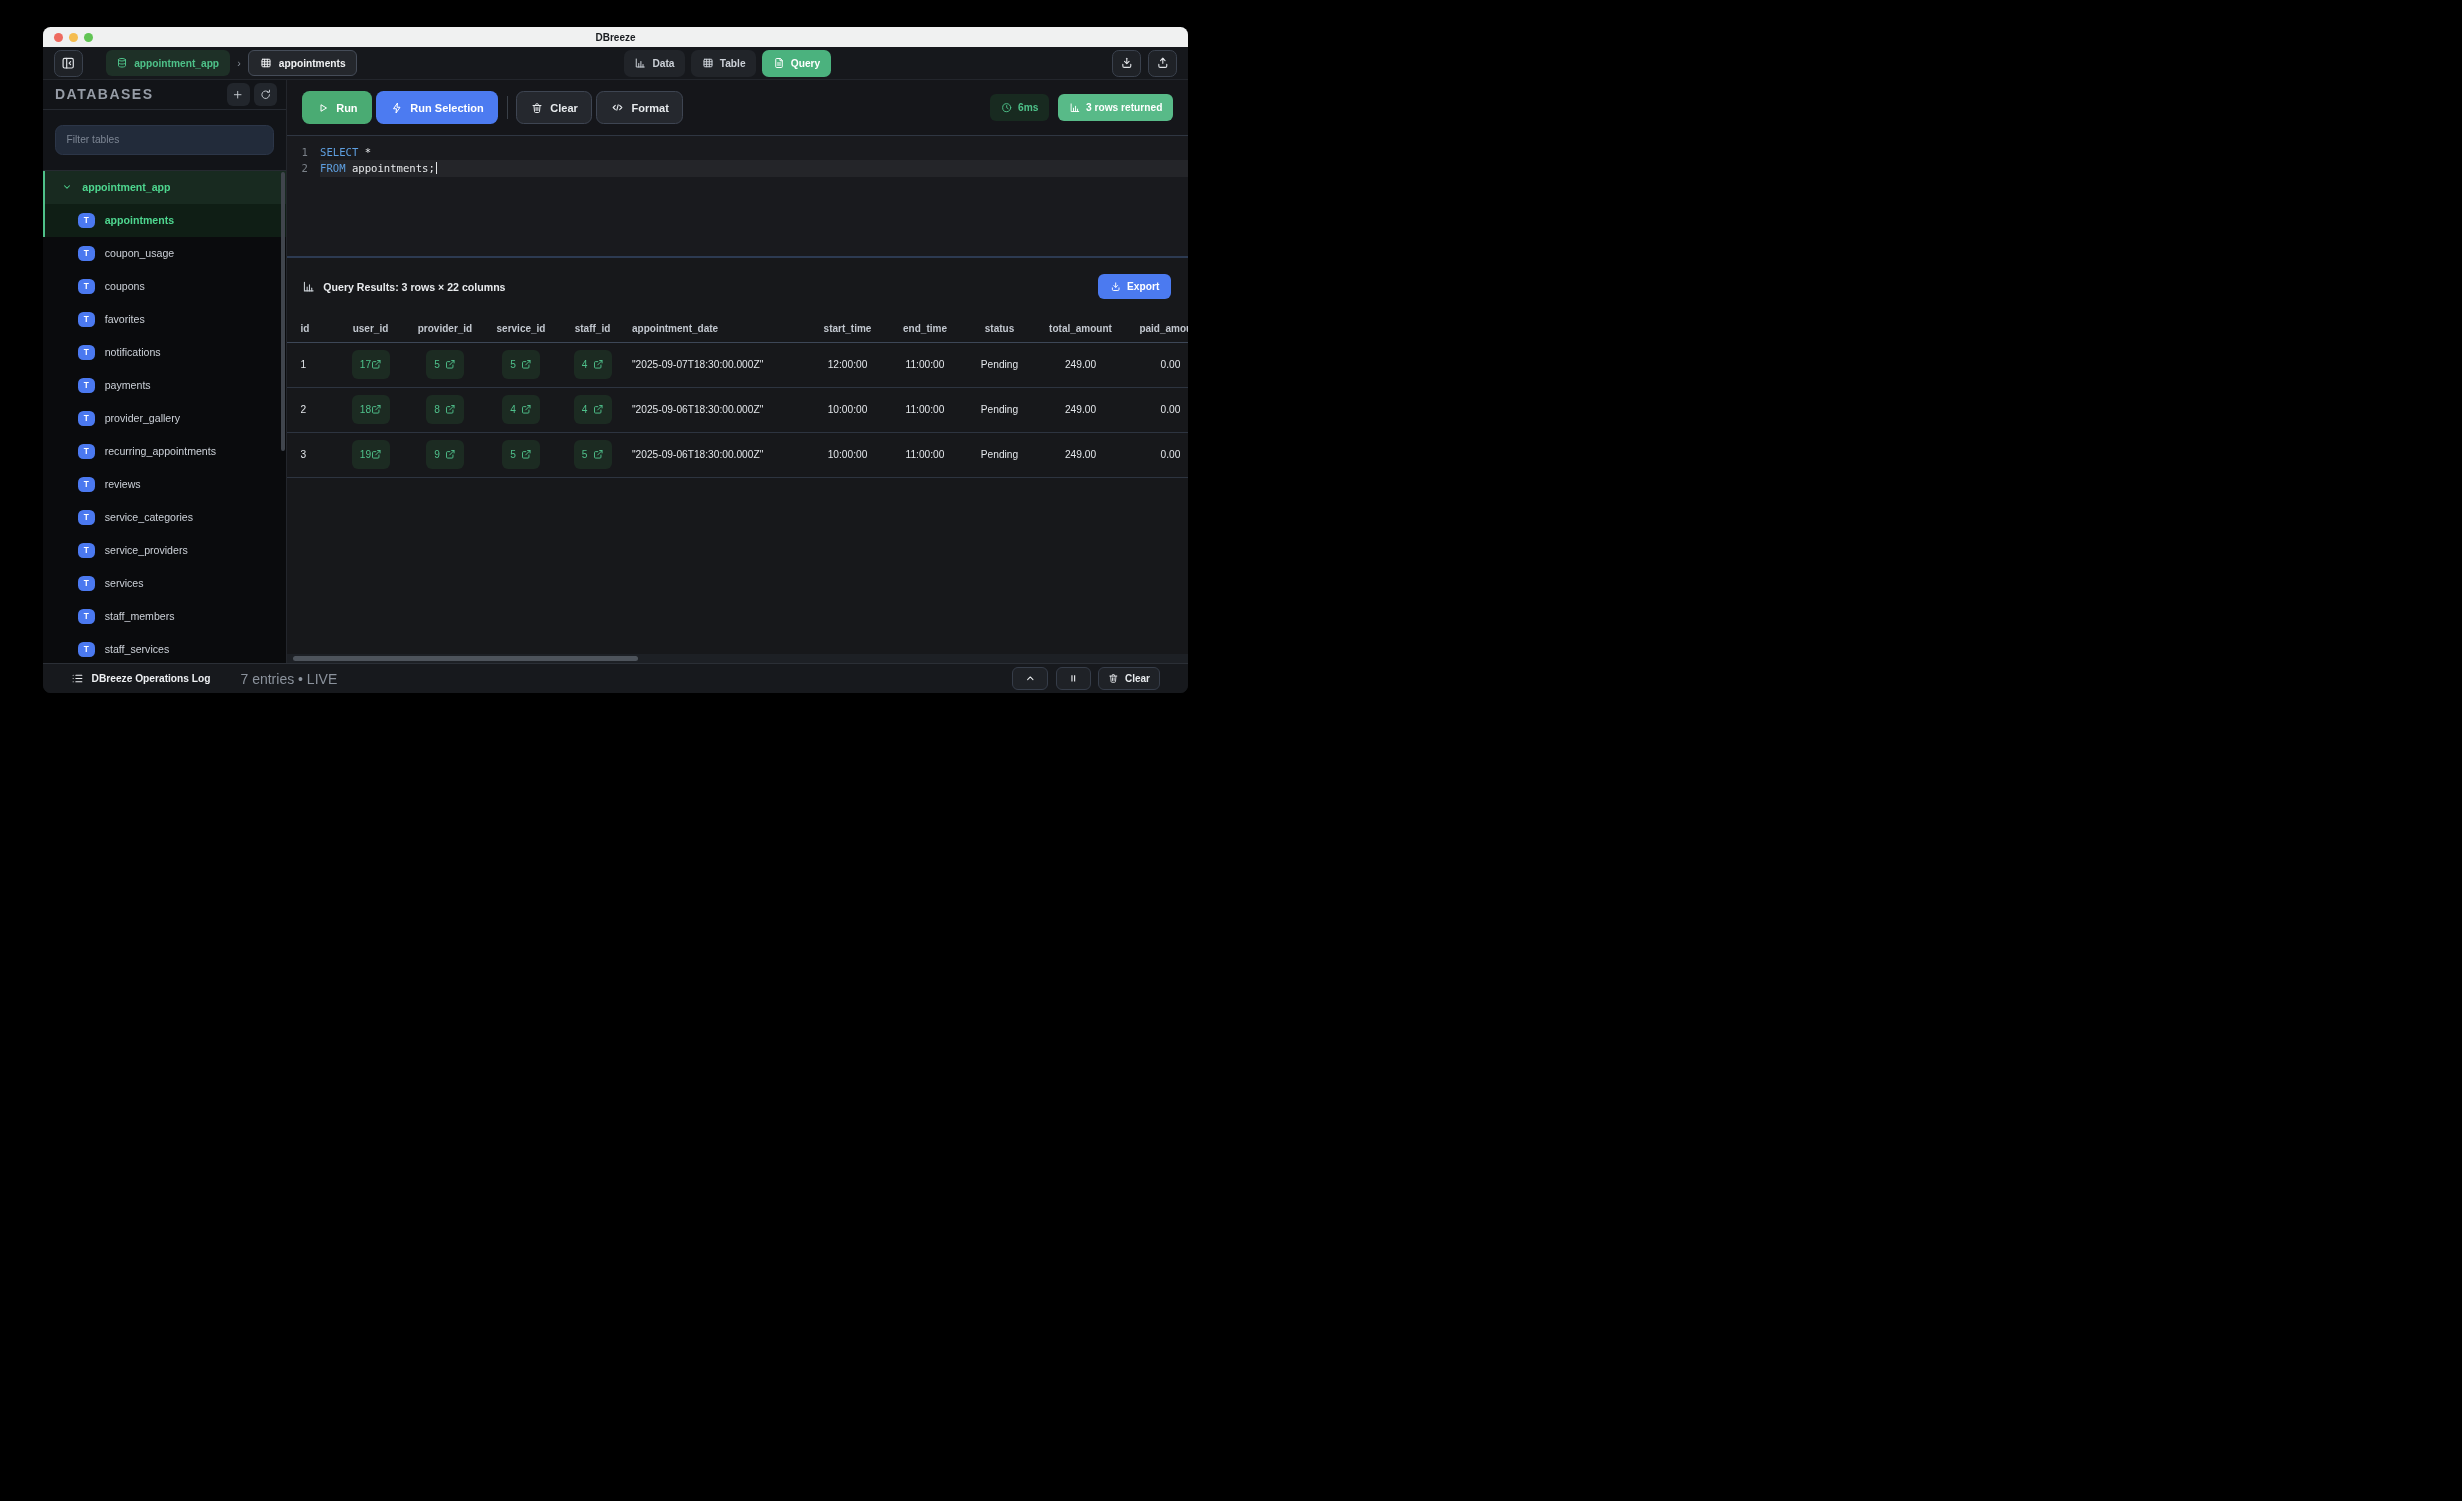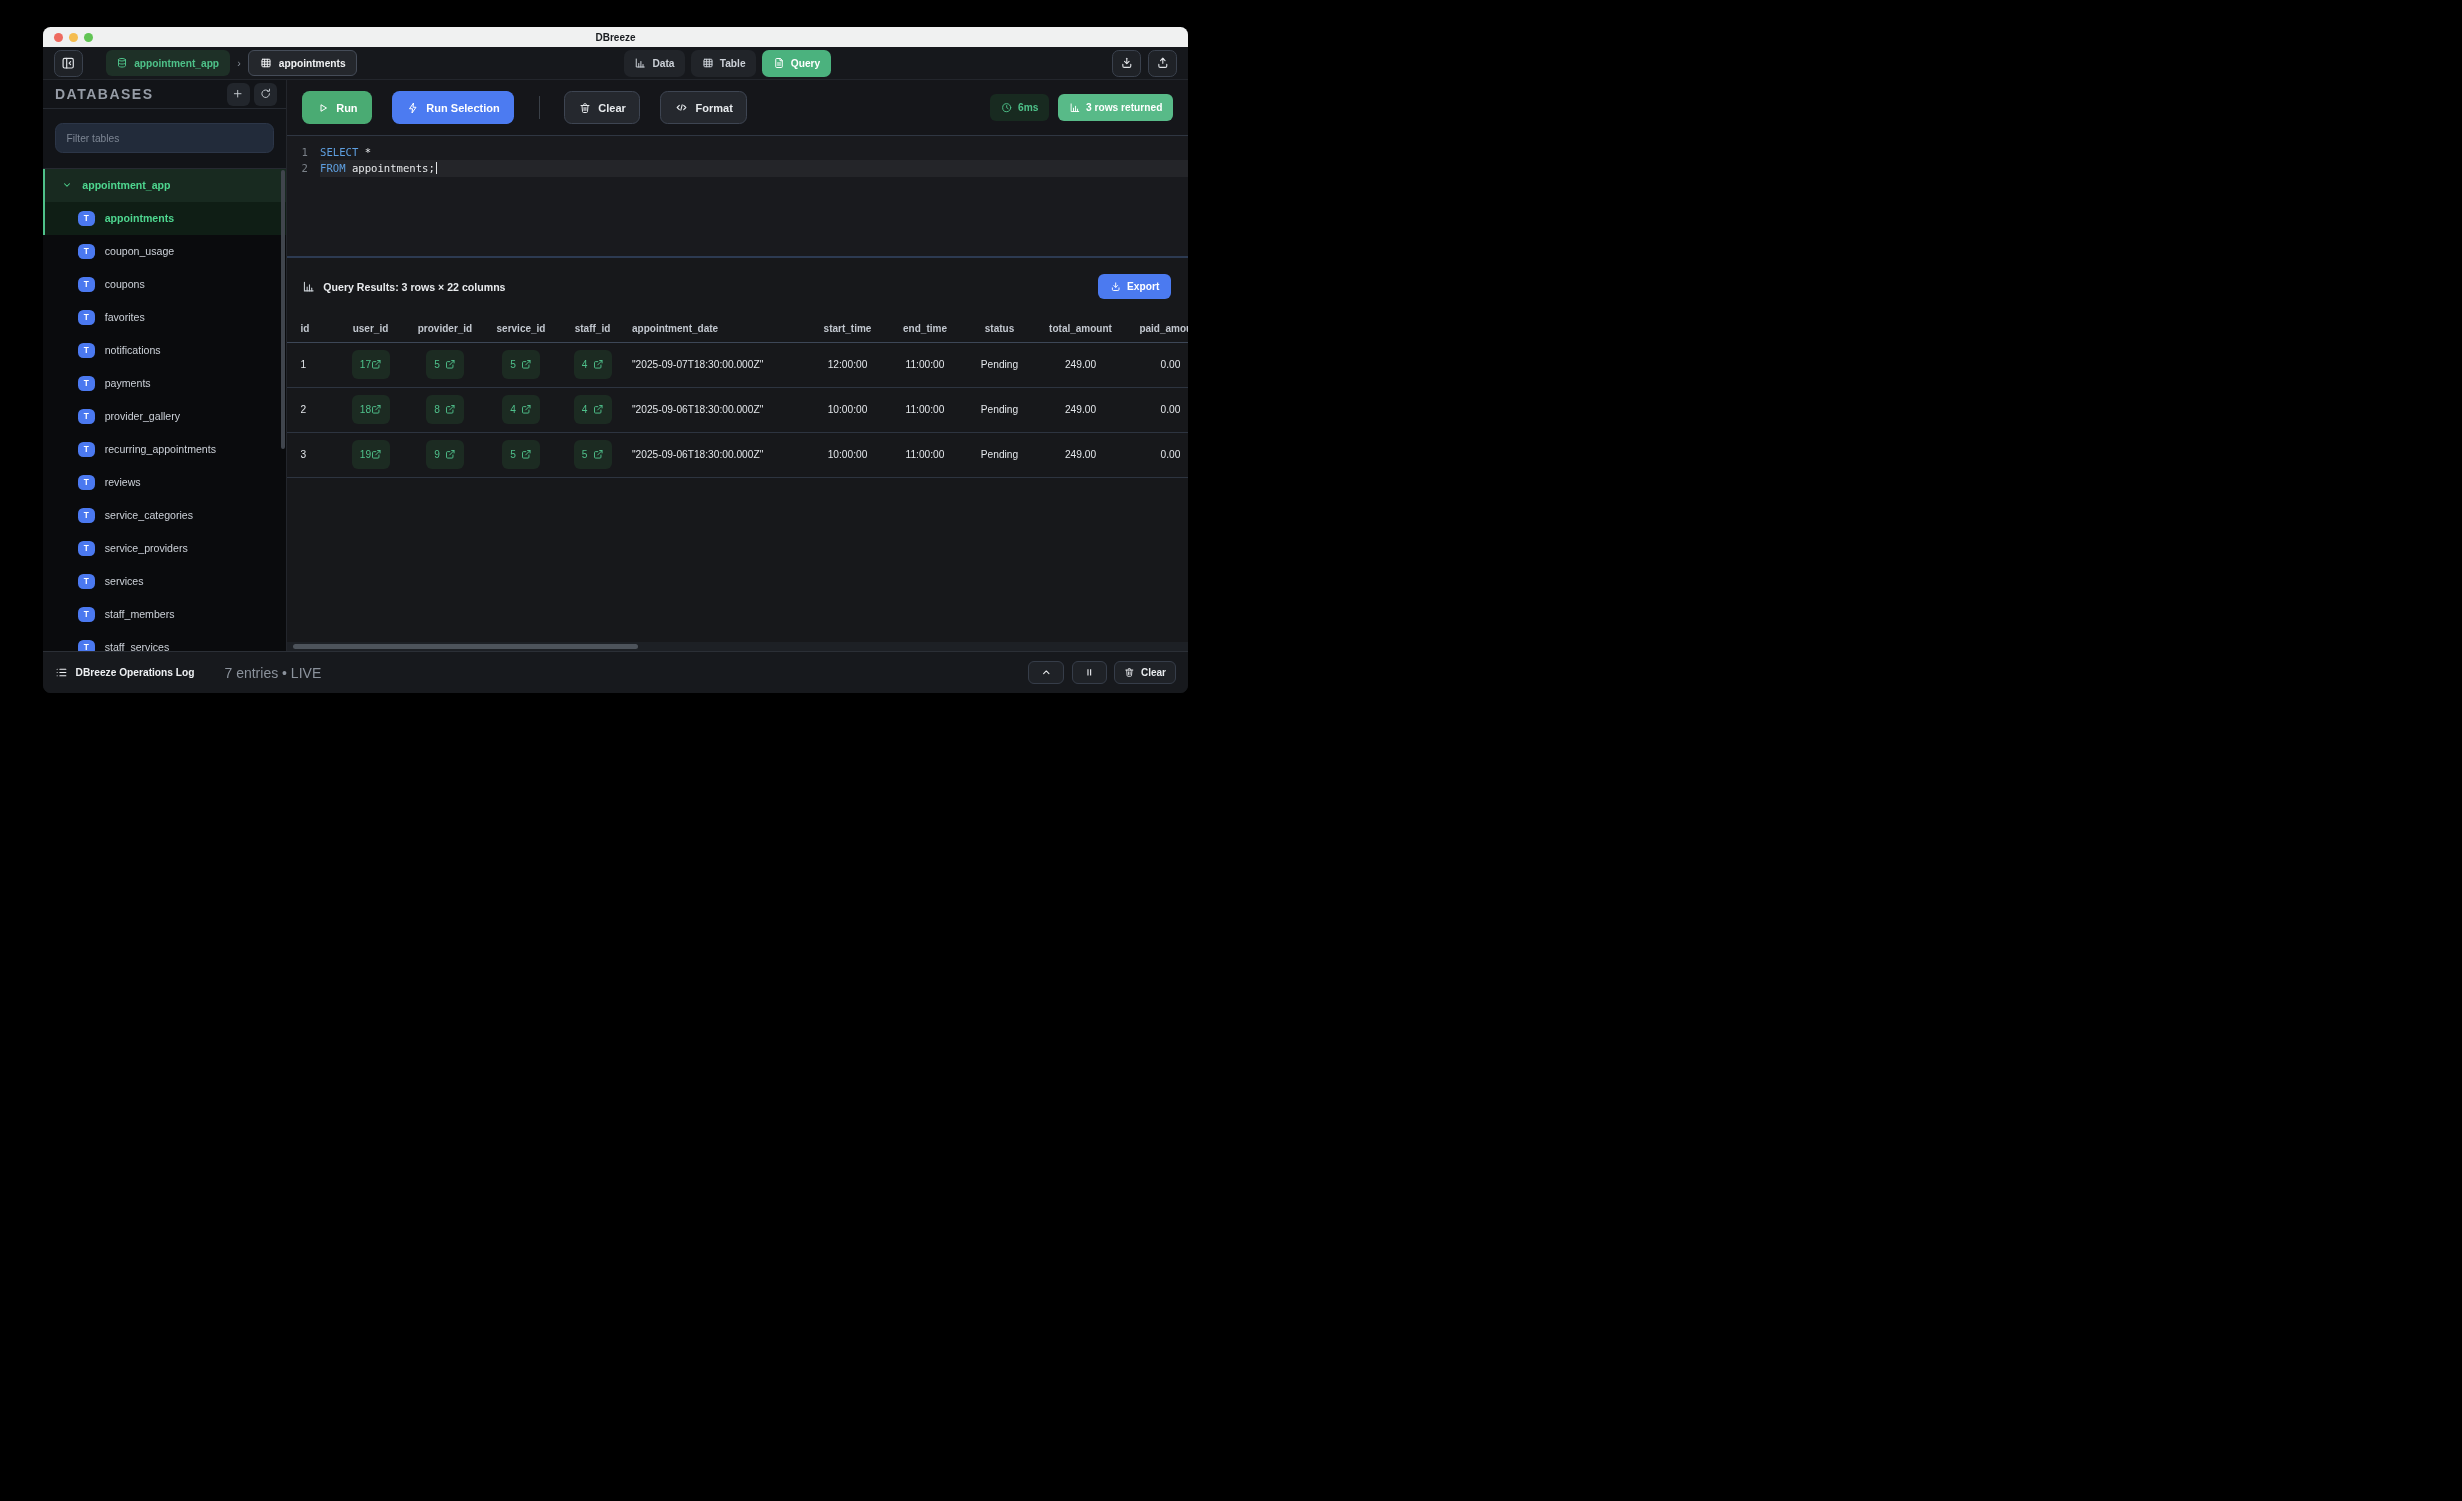--- a/index.html
+++ b/index.html
@@ -40,21 +40,21 @@
   .sb-filter input{width:100%;height:30px;border-radius:7.6px;background:#222b3a;border:0.8px solid #2c3648;outline:none;color:#dfe3e9;font-size:10.2px;padding:0 10.6px;font-family:"Liberation Sans",sans-serif;}
   .sb-filter input::placeholder{color:#7d8694;}
   .sb-tree{flex:1 1 auto;position:relative;background:#0a0b0d;overflow:hidden;}
   .db-row{height:33px;display:flex;align-items:center;gap:10.6px;padding-left:16.7px;background:#182a20;border-left:2.3px solid #4ec189;color:#4ed68f;font-size:10.6px;font-weight:700;cursor:pointer;}
   .tree-item{height:33px;display:flex;align-items:center;gap:10px;padding-left:33px;border-left:2.3px solid transparent;color:#ccd1d8;font-size:10.6px;cursor:pointer;}
   .tree-item.active{background:#0f1e15;border-left-color:#4ec189;color:#4ed68f;font-weight:700;}
   .t-badge{width:16.7px;height:15px;border-radius:5.3px;background:#4b79f0;color:#fff;font-size:8.3px;font-weight:700;display:flex;align-items:center;justify-content:center;flex:0 0 auto;}
   .sb-scrollthumb{position:absolute;right:0.8px;top:1.5px;width:3.8px;height:279px;border-radius:2.3px;background:#40454d;}
 
   
-  .qtoolbar{height:56px;border-bottom:0.8px solid #2f3642;display:flex;align-items:center;padding:0 15px;gap:20px;flex:0 0 auto;text-align:right;}
+  .qtoolbar{height:56px;border-bottom:0.8px solid #2f3642;display:flex;align-items:center;padding:0 15px;gap:4px;flex:0 0 auto;text-align:right;}
   .btn{height:33px;border-radius:7.6px;display:flex;align-items:center;gap:7.6px;padding:0 13.6px;font-size:11px;font-weight:600;cursor:pointer;border:0.8px solid transparent;}
   .btn-run{background:#4aab73;color:#fff;}
   .btn-runsel{background:#4c7bf1;color:#fff;}
   .btn-ghost{background:#25282e;border-color:#3e4552;color:#e8ebee;}
   .vdivider{width:0.8px;height:23px;background:#3a4048;margin:0 4.5px;}
   .tb-right{margin-left:auto;display:flex;align-items:center;gap:9px;}
   .pill{height:27px;border-radius:6px;display:flex;align-items:center;gap:6px;padding:0 10.6px;font-size:10.2px;font-weight:600;}
   .pill-time{background:#182a20;color:#4ec189;}
   .pill-rows{background:#58ba88;color:#fff;}
 
@@ -80,21 +80,21 @@
   .rt-row.rt-head{height:27px;border-bottom:0.8px solid #3d4757;}
   .rt-row.rt-data{height:45px;border-bottom:0.8px solid #2d3440;}
   .rt-cell{flex:0 0 auto;display:flex;align-items:center;justify-content:center;font-size:10.2px;color:#e3e6ea;overflow:hidden;}
   .rt-head .rt-cell{color:#c2c7cf;font-size:10px;font-weight:600;}
   .rt-cell.al{justify-content:flex-start;}
   .fk-badge{width:38px;height:29px;border-radius:6px;background:#1c2b22;color:#4fc08b;display:flex;align-items:center;justify-content:space-between;padding:0 8.3px;font-size:10.2px;cursor:pointer;}
   .hscroll{position:absolute;left:0;right:0;bottom:0;height:9px;background:#1d2025;}
   .hscroll .thumb{position:absolute;left:6px;top:1.5px;width:345px;height:5.3px;border-radius:3px;background:#4d535b;cursor:grab;}
 
   
-  .statusbar{height:42px;background:#17191d;border-top:0.8px solid #2b2f36;display:flex;align-items:center;padding:0 12px;flex:0 0 auto;}
+  .statusbar{height:30px;background:#17191d;border-top:0.8px solid #2b2f36;display:flex;align-items:center;padding:0 28px;flex:0 0 auto;}
   .sb-log-title{display:flex;align-items:center;gap:7.6px;color:#eef0f3;font-size:10.2px;font-weight:700;}
   .sb-log-meta{margin-left:30px;color:#8b929c;font-size:14px;}
   .status-right{margin-left:auto;display:flex;align-items:center;gap:7.6px;}
   .st-btn{height:23px;border-radius:6px;background:#1f2227;border:0.8px solid #363d49;color:#e8ebee;display:flex;align-items:center;justify-content:center;gap:6px;padding:0 9px;font-size:10px;font-weight:600;cursor:pointer;}
   svg{display:block;}
 </style>
 </head>
 <body>
 
 <div class="stage">

